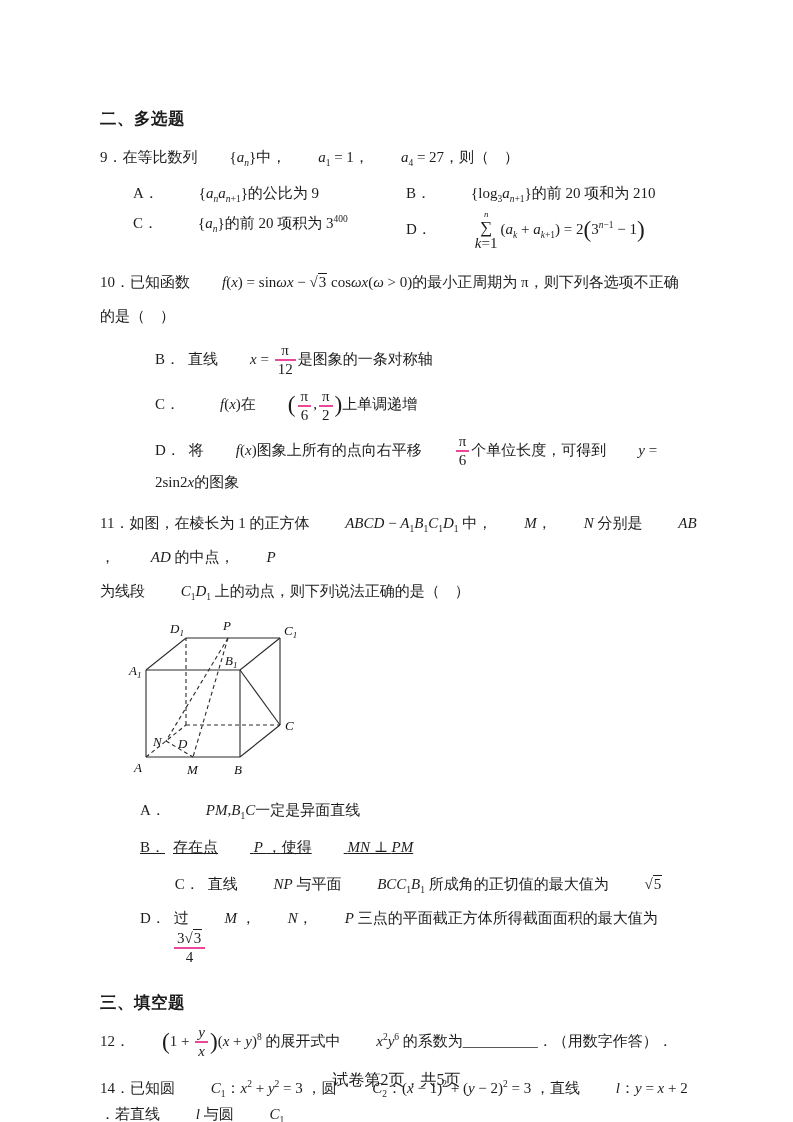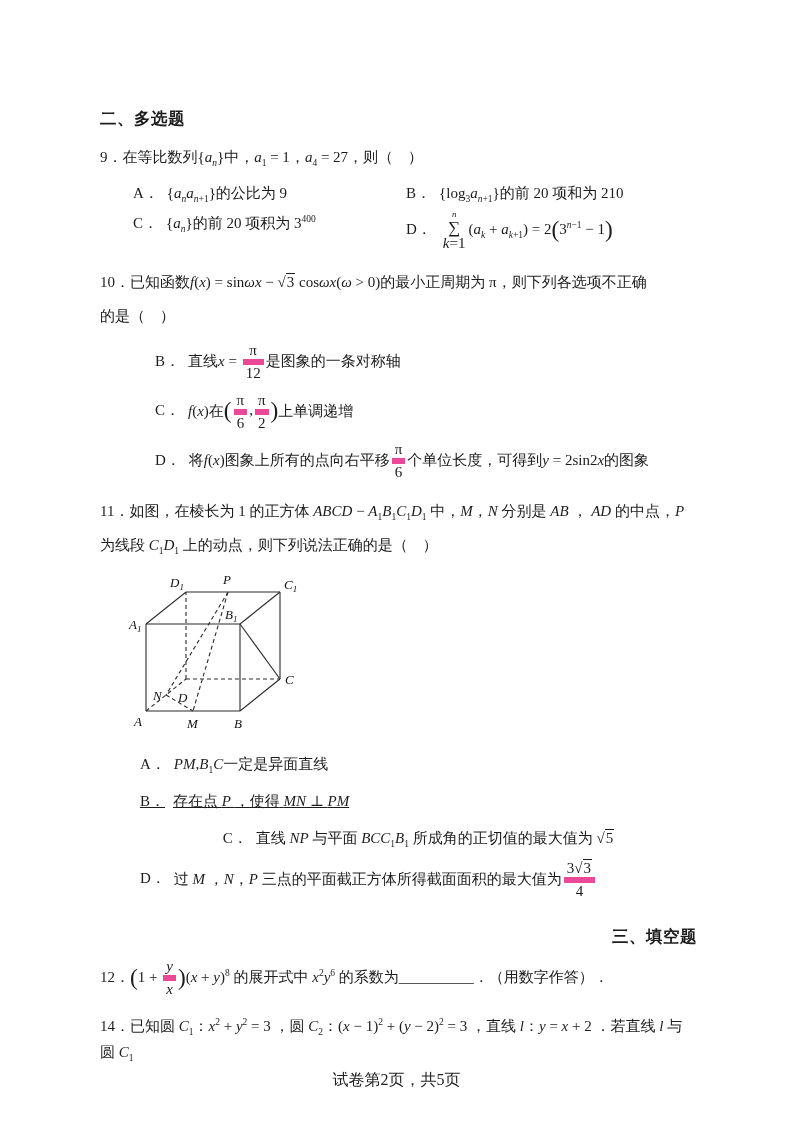--- a/index.html
+++ b/index.html
@@ -9,25 +9,25 @@
     font-size:15px; position:relative; overflow:hidden;
   }
   .page{position:absolute;inset:0;background:#fff;}
   .content{position:absolute;left:100px;top:108px;width:597px;}
   .sec-title{font-weight:700;font-size:16.5px;letter-spacing:.5px;}
   .q{margin-top:0;}
   .q-stem{line-height:34px;}
   .q-stem.tight{line-height:26px;}
   i{font-family:"Liberation Serif","DejaVu Serif",serif;font-style:italic;}
   sub,sup{font-size:9.5px;line-height:0;}
-  .m{white-space:normal;}
+  .m{white-space:normal;margin-left:32px;}
   
   .frac{display:inline-block;vertical-align:middle;text-align:center;line-height:1.15;margin:0 2px;}
   .frac .num{display:block;padding:0 3px;}
-  .frac .den{display:block;border-top:6px solid #ec4899;padding:0 3px;}
+  .frac .den{display:block;border-top:2px solid #ec4899;padding:0 3px;}
   
   .sqrt{white-space:nowrap;}
   .sqrt .rad{border-top:1px solid #1c1c1c;padding:0 1px;}
   
   .sum{display:inline-flex;flex-direction:column;align-items:center;vertical-align:middle;line-height:1;margin:0 3px;}
   .sum .top{font-size:9px;}
   .sum .mid{font-size:17px;line-height:1;}
   .sum .bot{font-size:15px;}
   
   .bp{font-size:155%;font-weight:400;vertical-align:-3px;line-height:1;}
@@ -36,21 +36,21 @@
   .opt-grid .opt{line-height:26px;}
   
   .opt-stack{padding-left:55px;}
   .opt-stack .opt{margin-top:9px;line-height:24px;}
   .opt-label{margin-right:8px;}
   
   .figure-wrap{margin:6px 0 8px 28px;width:215px;}
   svg text{font-family:"Liberation Serif","DejaVu Serif",serif;font-style:italic;font-size:13px;fill:#111;}
   svg .ssub{font-size:9px;}
   .footer{position:absolute;top:1070px;left:0;width:100%;text-align:center;font-size:16px;color:#222;}
-  .gap-lg{margin-top:26px;text-align:right;}
+  .gap-lg{margin-top:26px;}
 </style>
 </head>
 <body>
 
 <div class="page">
   <div class="content">
 
     <div class="sec-title">二、多选题</div>
 
     <div class="q" style="margin-top:14px;">

